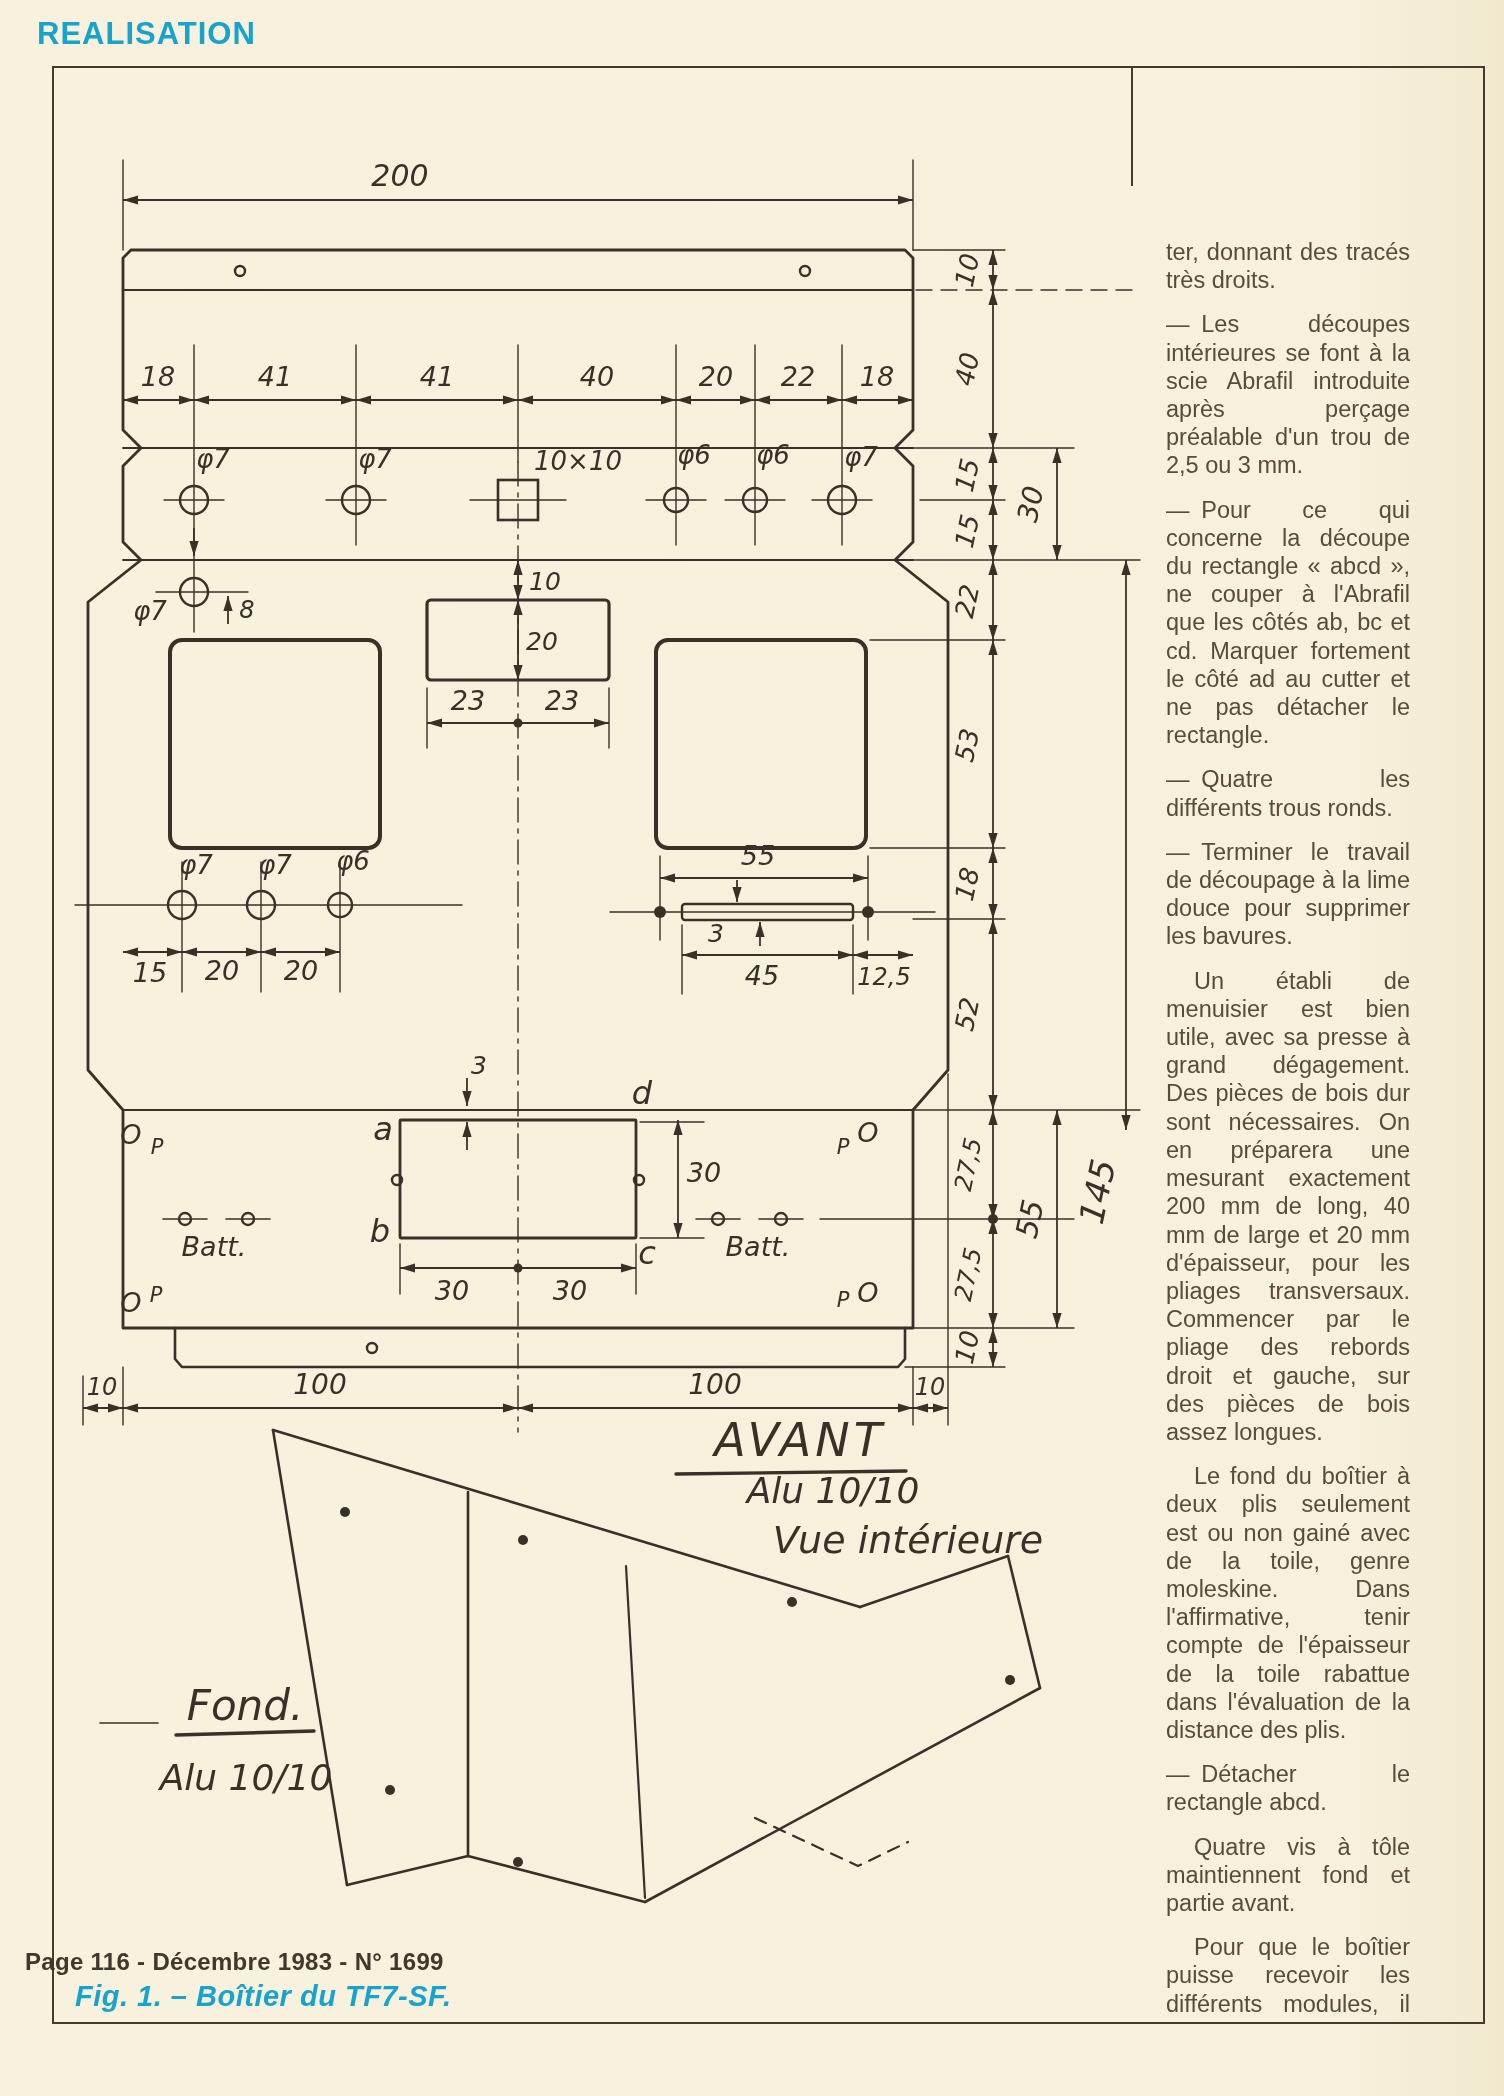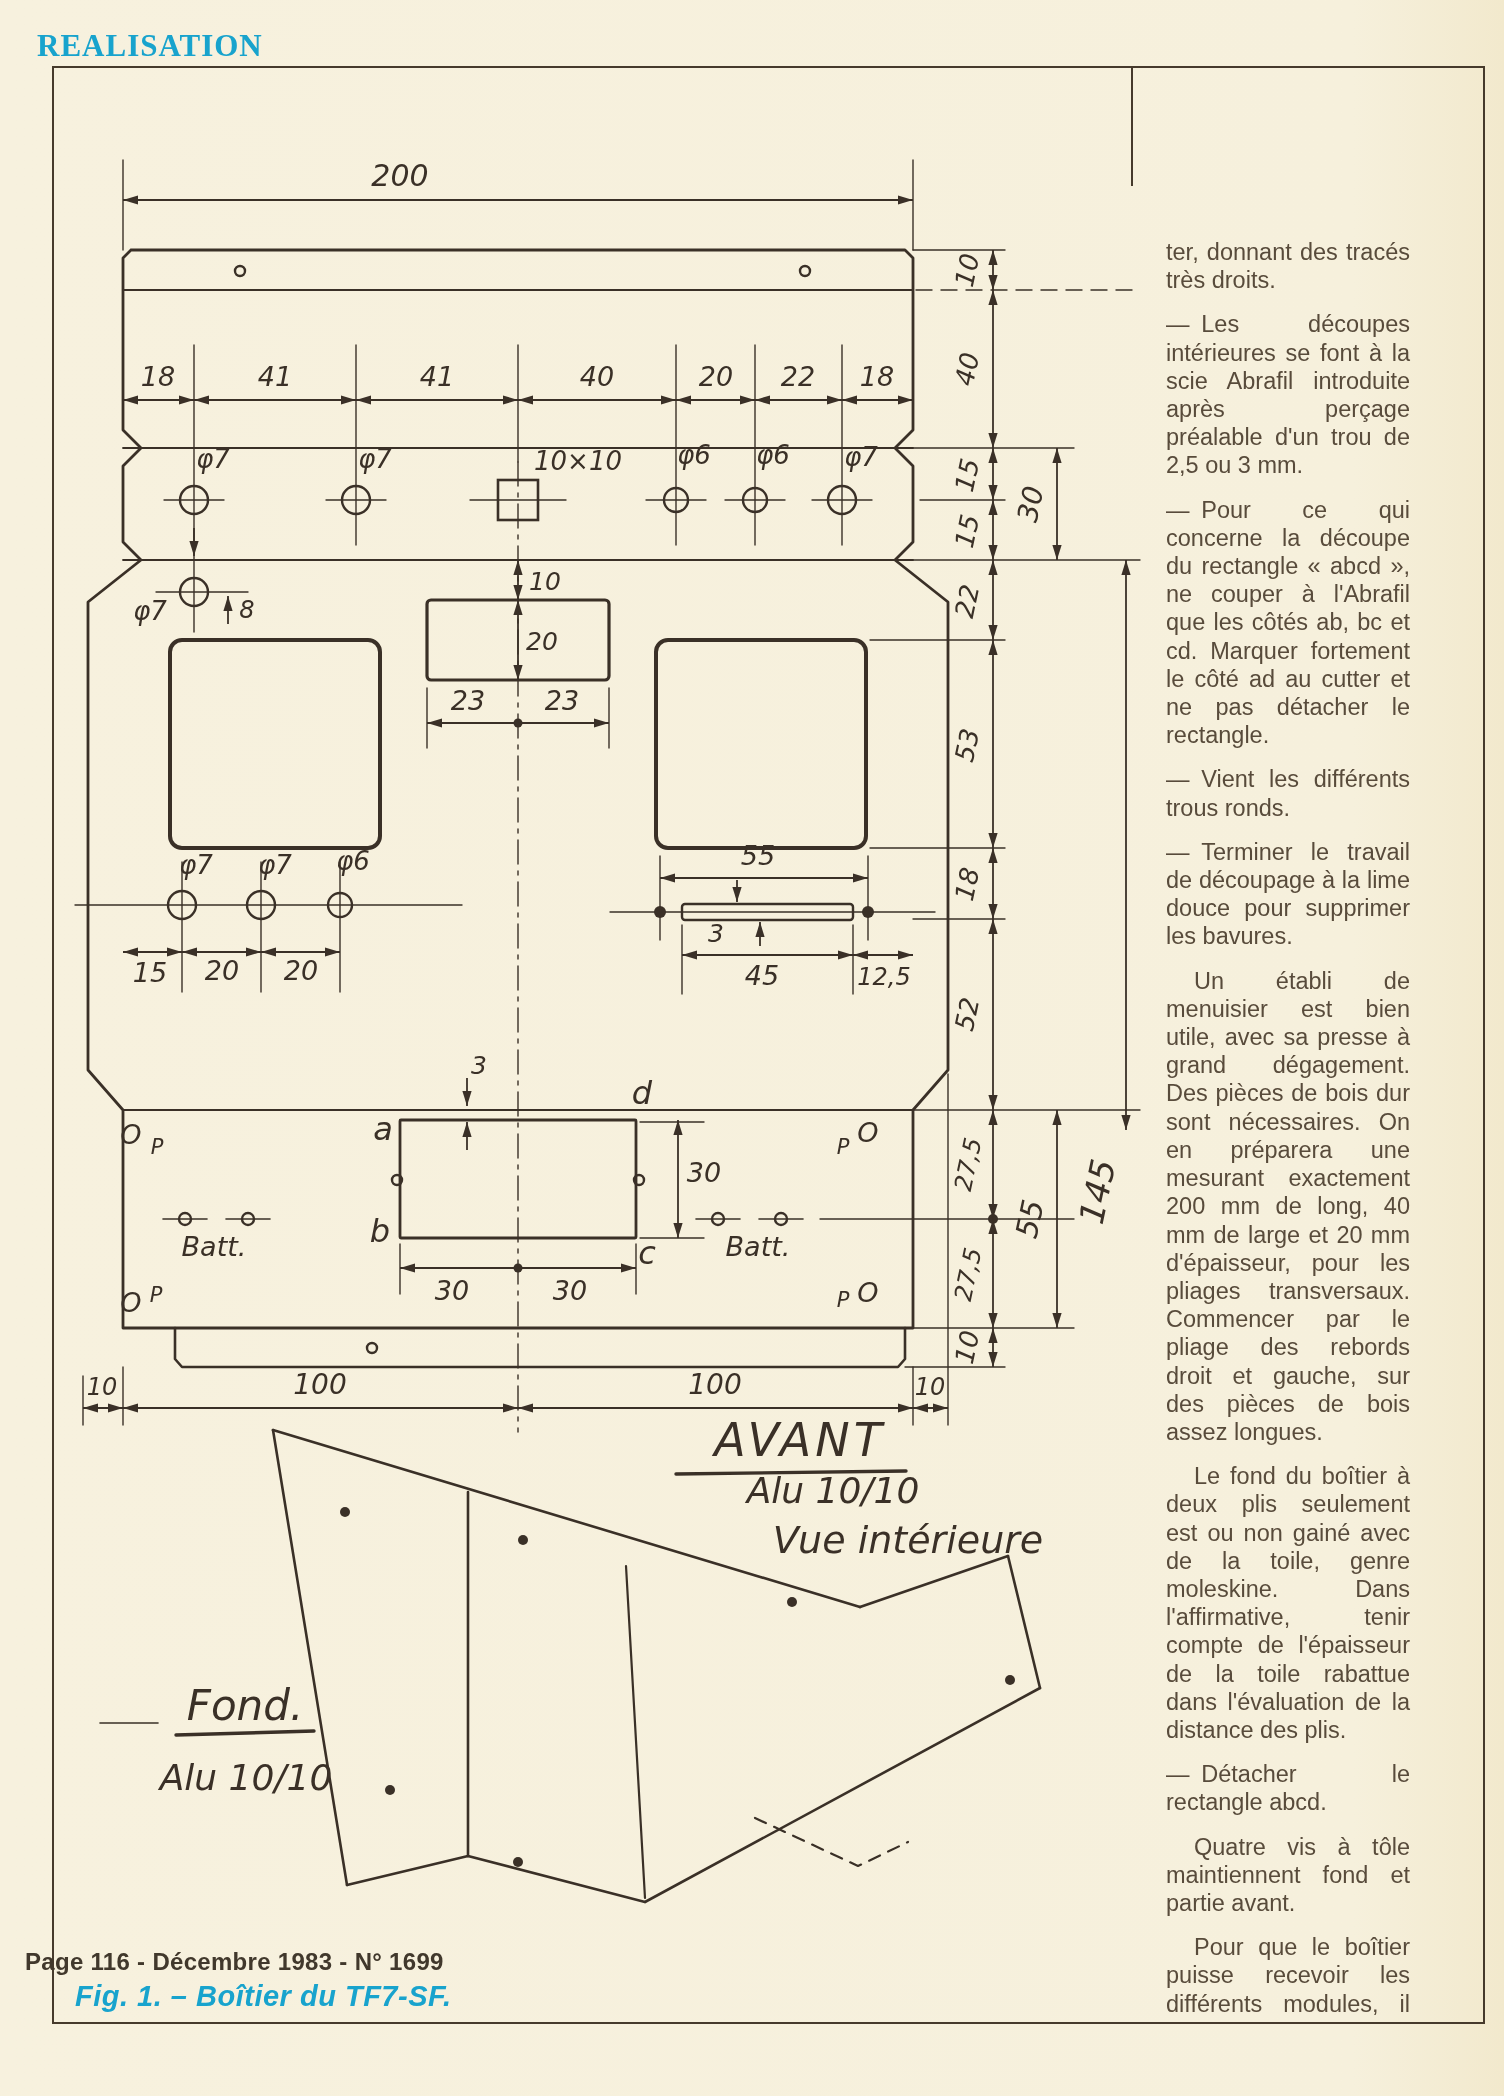--- a/index.html
+++ b/index.html
@@ -1,19 +1,19 @@
 <!DOCTYPE html>
 <html><head>
 <meta charset="utf-8">
 <style>
   html,body{margin:0;padding:0;background:#e8e2d0;}
   .page{position:relative;width:1504px;height:2096px;margin:0 auto;overflow:hidden;
         background:linear-gradient(90deg,#f7f1de 0%,#f6f0dc 90%,#f2e9cd 100%);
         font-family:"Liberation Sans", sans-serif;}
-  .hdr{position:absolute;left:37px;top:28px;font-size:31px;font-weight:bold;letter-spacing:1px;font-family:Liberation Serif, serif;}
+  .hdr{position:absolute;left:37px;top:16px;font-size:31px;font-weight:bold;letter-spacing:1px;}
   .frame{position:absolute;left:52px;top:66px;width:1429px;height:1954px;border:2.5px solid #463a2c;}
   .colsep{position:absolute;left:1131px;top:66px;width:2px;height:120px;background:#463a2c;}
   .article{position:absolute;left:1150px;top:222px;width:276px;max-height:1795px;overflow:hidden;
            font-size:23.5px;line-height:28.2px;color:#584b3b;}
   .para{margin:16px;text-align:justify;}
   .para.indent{text-indent:28px;}
   .caption{position:absolute;left:75px;top:1980px;font-size:29px;font-weight:bold;letter-spacing:0.5px;font-style:italic;}
   .footer{position:absolute;left:25px;top:1948px;font-size:24px;font-weight:bold;color:#41382c;letter-spacing:0.3px;}
   svg.fig{position:absolute;left:0;top:0;}
   svg text{font-family:"DejaVu Sans", sans-serif;font-style:italic;fill:#3a3027;}
@@ -305,21 +305,21 @@
         <text x="908" y="1553" font-size="38" text-anchor="middle" fill="#3a3027">Vue intérieure</text>
         <text x="245" y="1720" font-size="42" text-anchor="middle" fill="#3a3027">Fond.</text>
         <text x="246" y="1790" font-size="36" text-anchor="middle" fill="#3a3027">Alu 10/10</text>
       </g>
   </svg>
 
   <div class="article" id="article-col">
       <p class="para plain">ter, donnant des tracés très droits.</p>
       <p class="para dash">— Les découpes intérieures se font à la scie Abrafil introduite après perçage préalable d'un trou de 2,5 ou 3 mm.</p>
       <p class="para dash">— Pour ce qui concerne la découpe du rectangle « abcd », ne couper à l'Abrafil que les côtés ab, bc et cd. Marquer fortement le côté ad au cutter et ne pas détacher le rectangle.</p>
-      <p class="para dash">— Vient les différents trous ronds.</p>
+      <p class="para dash">— Quatre les différents trous ronds.</p>
       <p class="para dash">— Terminer le travail de découpage à la lime douce pour supprimer les bavures.</p>
       <p class="para indent">Un établi de menuisier est bien utile, avec sa presse à grand dégagement. Des pièces de bois dur sont nécessaires. On en préparera une mesurant exactement 200 mm de long, 40 mm de large et 20 mm d'épaisseur, pour les pliages transversaux. Commencer par le pliage des rebords droit et gauche, sur des pièces de bois assez longues.</p>
       <p class="para indent">Le fond du boîtier à deux plis seulement est ou non gainé avec de la toile, genre moleskine. Dans l'affirmative, tenir compte de l'épaisseur de la toile rabattue dans l'évaluation de la distance des plis.</p>
       <p class="para dash">— Détacher le rectangle abcd.</p>
       <p class="para indent">Quatre vis à tôle maintiennent fond et partie avant.</p>
       <p class="para indent">Pour que le boîtier puisse recevoir les différents modules, il faut y faire quelques aménagements internes : les pièces de fixation du connecteur HF, les glissières de tiroir HF ; les supports du mo-</p>
     </div>
 
   <div class="caption" style="color: rgb(24, 163, 205);">Fig. 1. – Boîtier du TF7-SF.</div>
   <div class="footer">Page 116 - Décembre 1983 - N° 1699</div>

